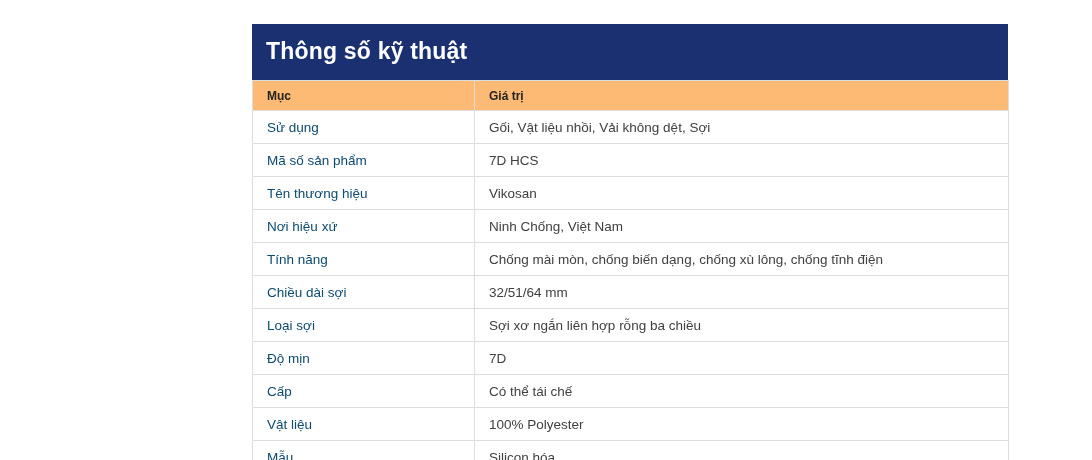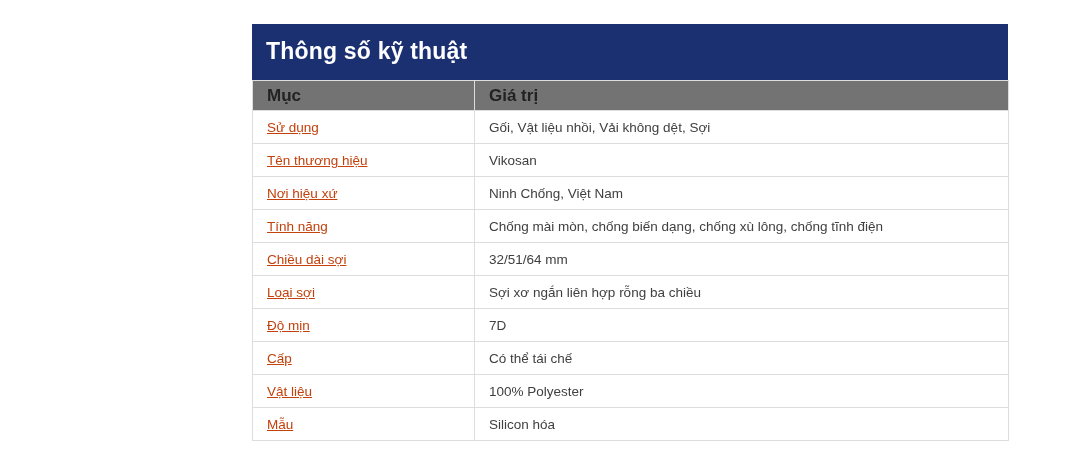--- a/index.html
+++ b/index.html
@@ -44,34 +44,33 @@
   table.spec-table col.col-val { width: 534px; }
   table.spec-table th,
   table.spec-table td {
     border: 1px solid #dddddd;
     text-align: left;
     vertical-align: middle;
     height: 32px;
     padding: 0 0 0 14px;
   }
   table.spec-table thead th {
-    background: #737373;
+    background: #fdba74;
     font-weight: bold;
-    font-size: 17px;
+    font-size: 12px;
     color: #222222;
     height: 29px;
   }
   table.spec-table tbody td {
     background: #ffffff;
     font-weight: normal;
     color: #404040;
   }
   table.spec-table tbody td.key {
-    color: #c2410c;
-    text-decoration: underline;
+    color: #0c4a6e;
   }
 </style>
 </head>
 <body>
 
 <div class="page">
   <section class="spec-block">
     <div class="spec-title">Thông số kỹ thuật</div>
     <table class="spec-table">
       <colgroup>
@@ -81,20 +80,24 @@
       <thead>
         <tr>
           <th>Mục</th>
           <th>Giá trị</th>
         </tr>
       </thead>
       <tbody>
         <tr>
           <td class="key">Sử dụng</td>
           <td class="val">Gối, Vật liệu nhồi, Vải không dệt, Sợi</td>
+        </tr>
+        <tr>
+          <td class="key">Mã số sản phẩm</td>
+          <td class="val">7D HCS</td>
         </tr>
         <tr>
           <td class="key">Tên thương hiệu</td>
           <td class="val">Vikosan</td>
         </tr>
         <tr>
           <td class="key">Nơi hiệu xứ</td>
           <td class="val">Ninh Chống, Việt Nam</td>
         </tr>
         <tr>

